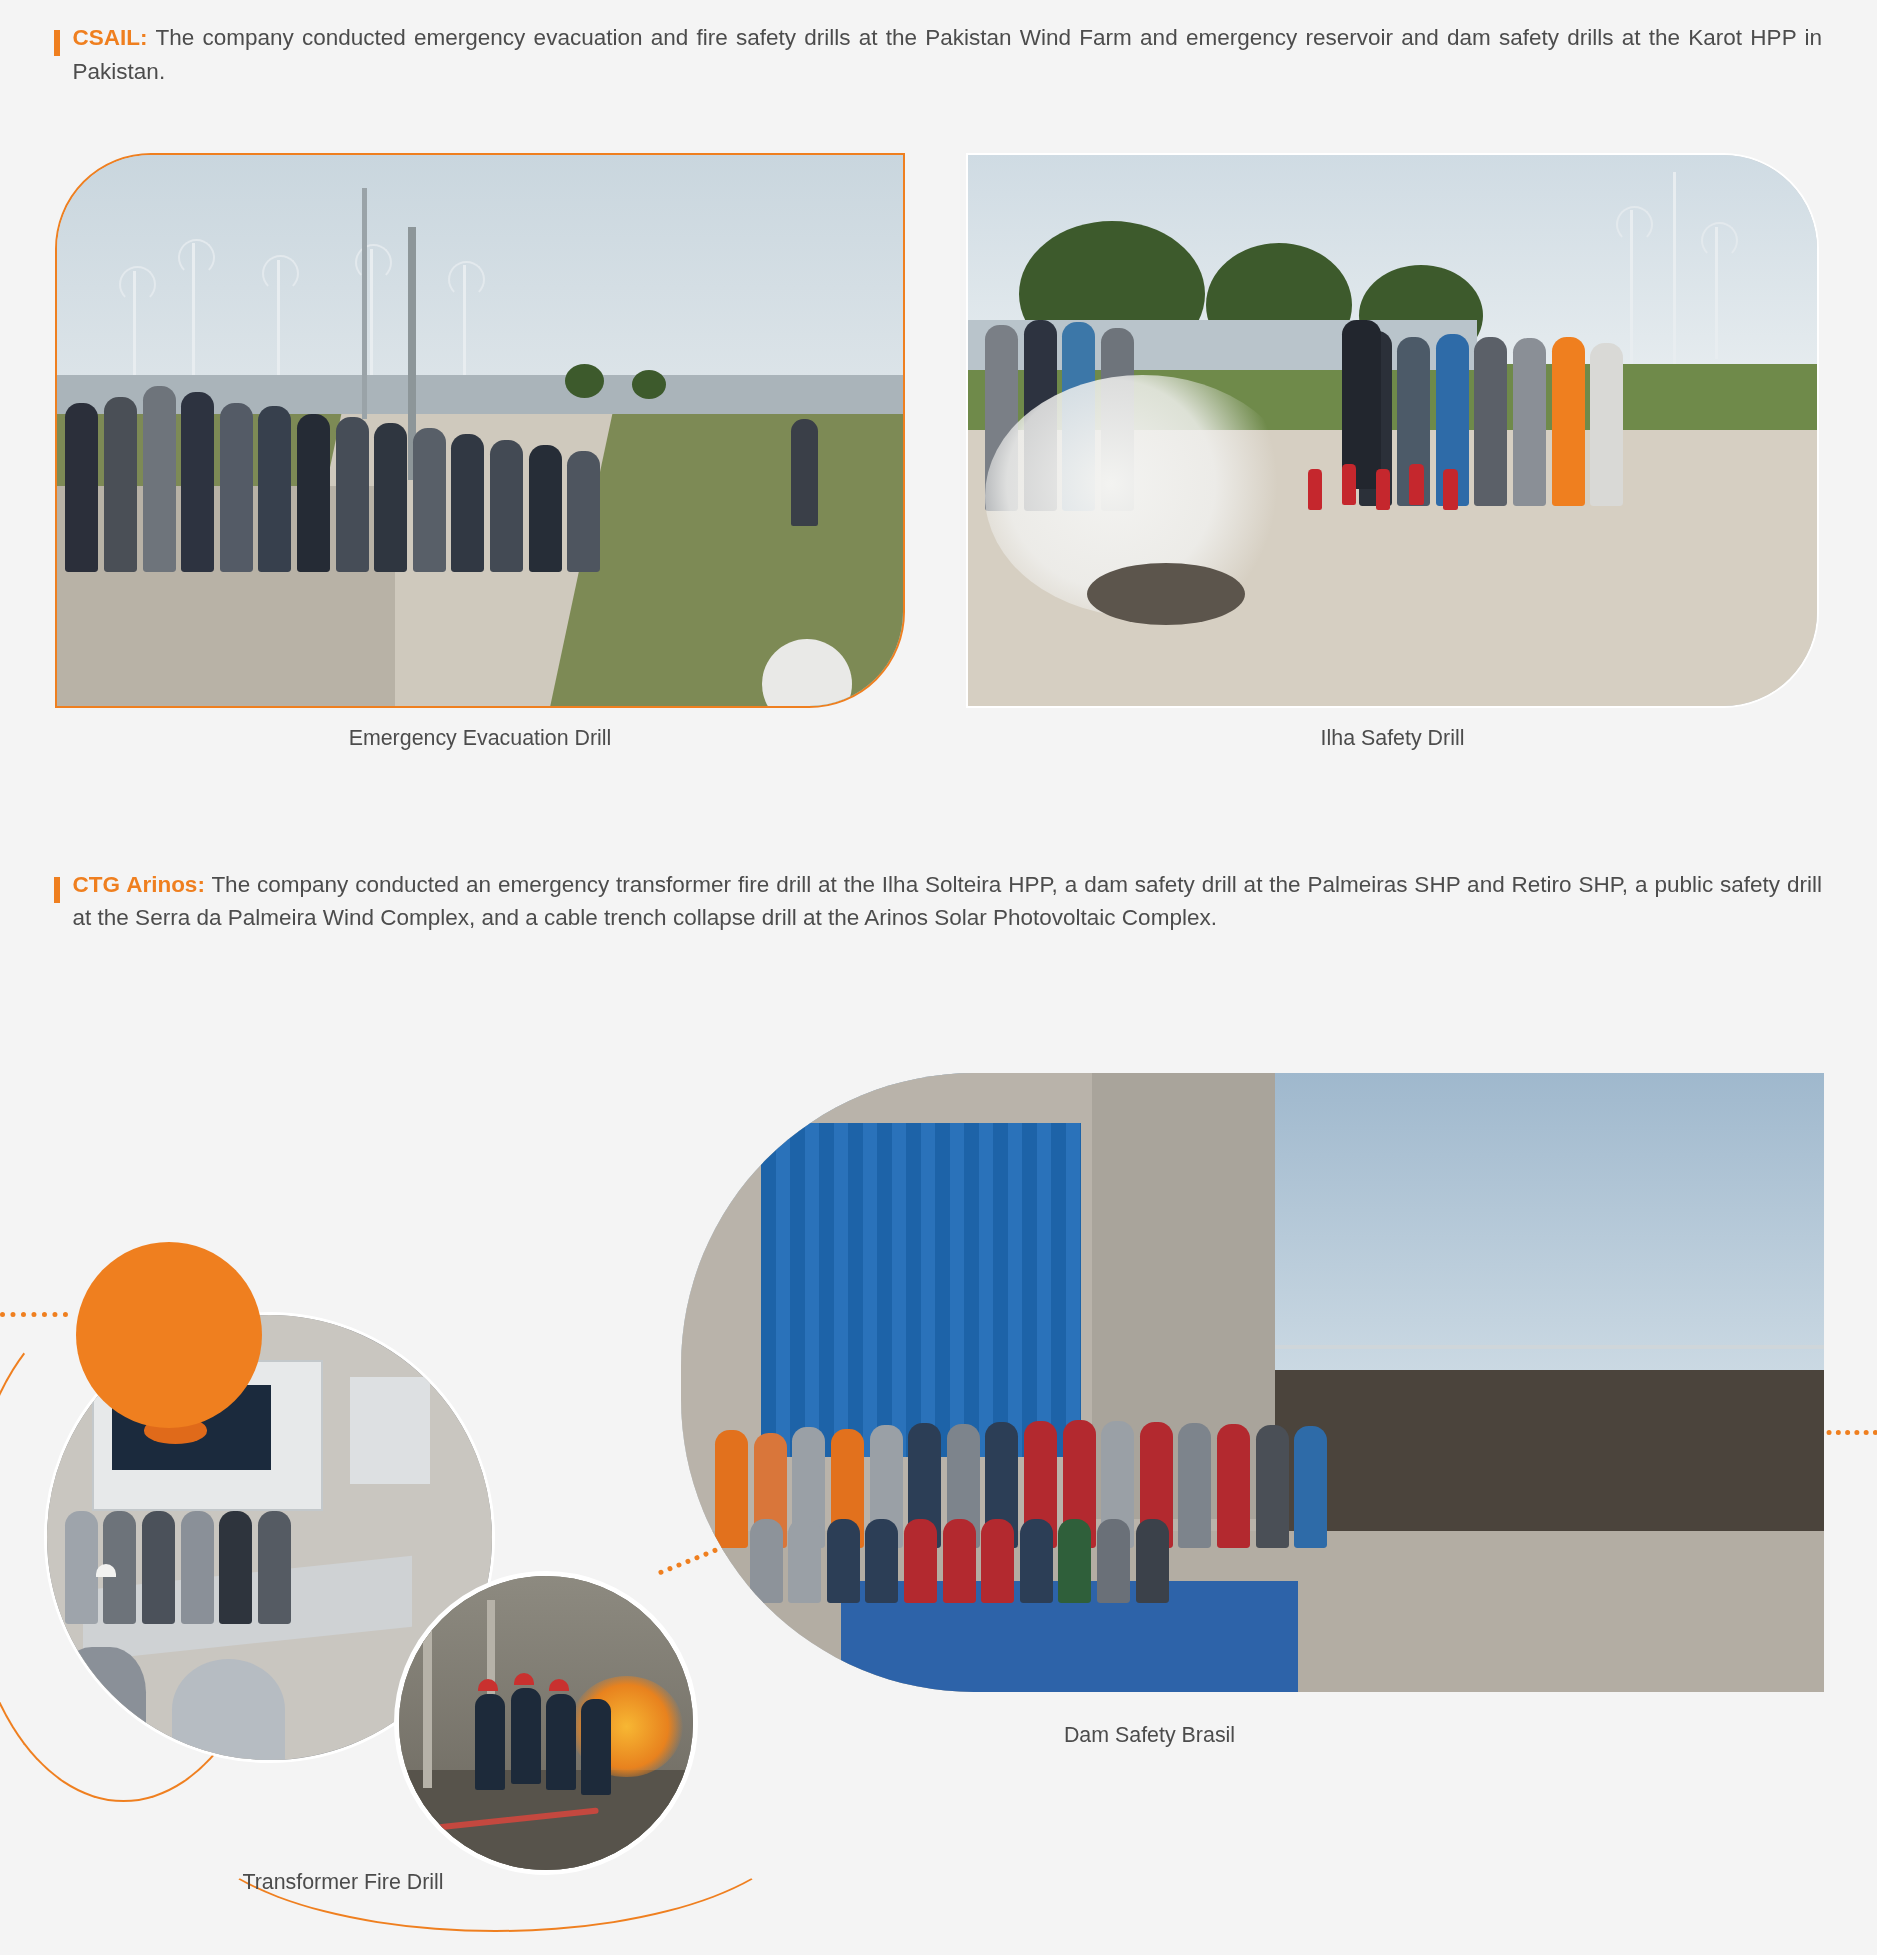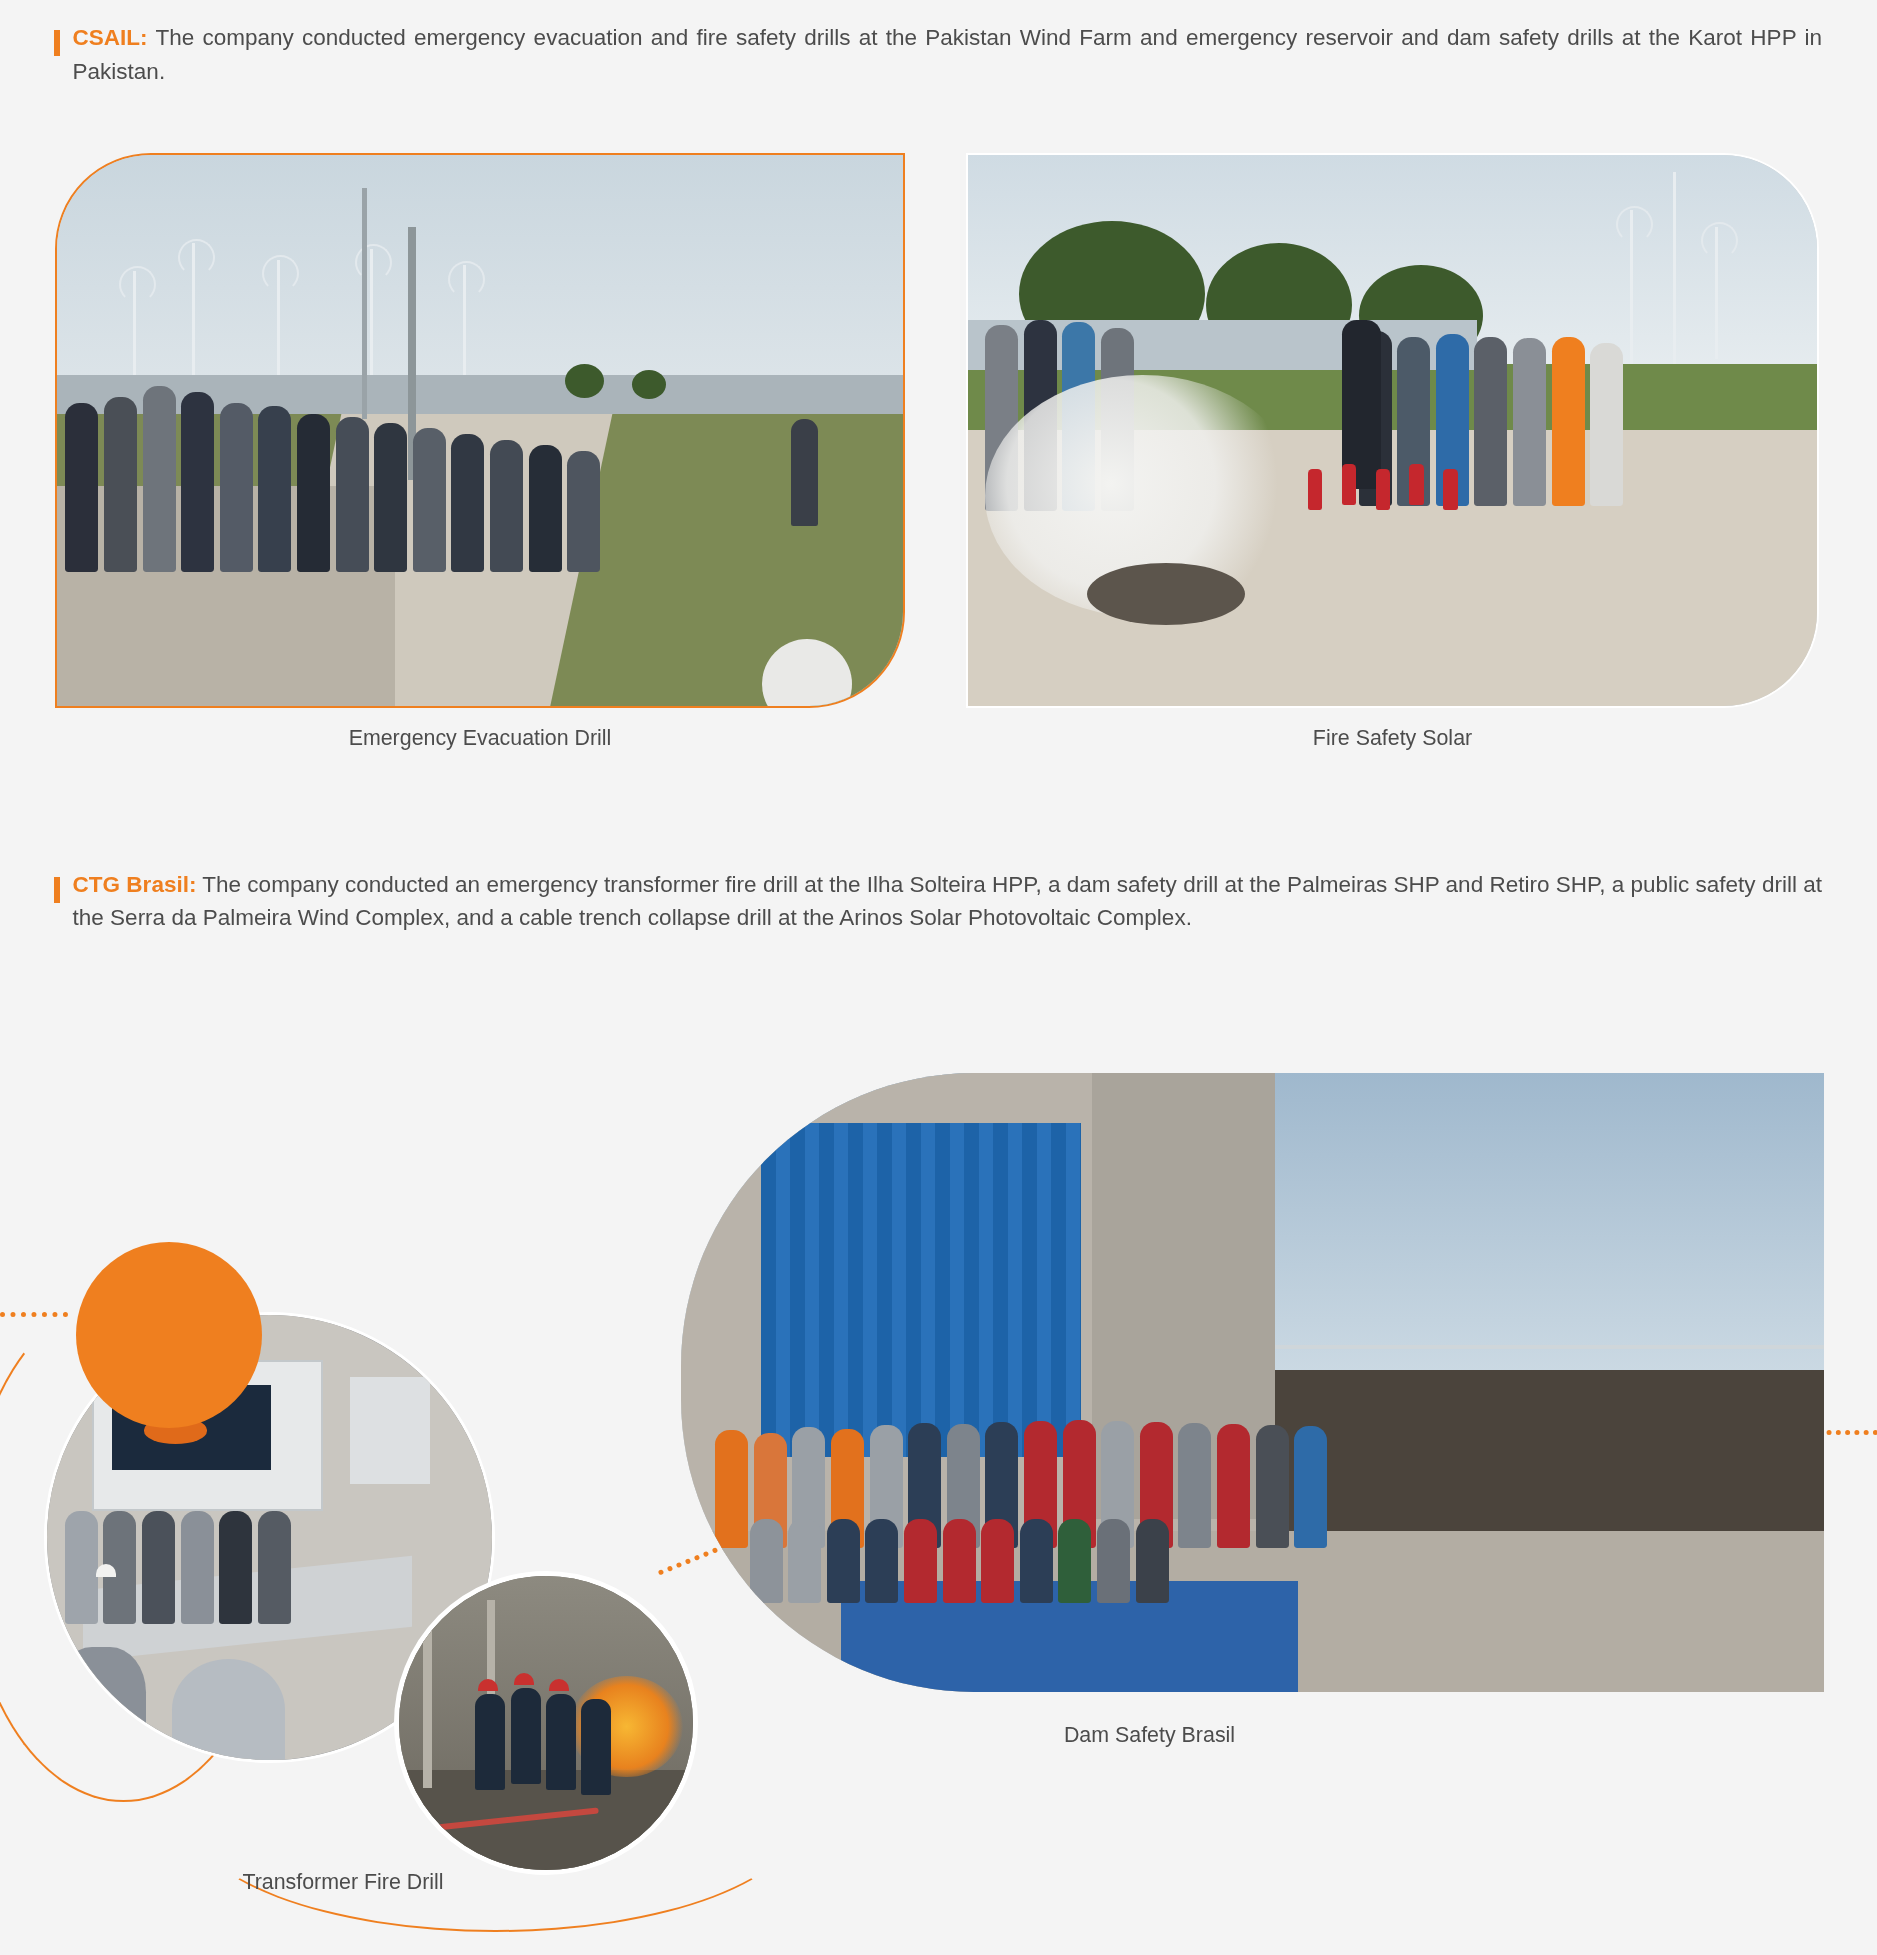--- a/index.html
+++ b/index.html
@@ -299,25 +299,25 @@
 
     <div class="extinguisher" style="left:40%;top:57%;"></div>
     <div class="extinguisher" style="left:44%;top:56%;"></div>
     <div class="extinguisher" style="left:48%;top:57%;"></div>
     <div class="extinguisher" style="left:52%;top:56%;"></div>
     <div class="extinguisher" style="left:56%;top:57%;"></div>
     <div class="smoke" style="left:2%;top:40%;width:315px;height:242px;"></div>
     <div class="rubble" style="left:14%;top:74%;width:158px;height:62px;border-radius:50%;"></div>
   </div>
 </div>
-<div class="caption" id="cap-fire">Fire Safety Solar</div>
+<div class="caption" id="cap-fire">Ilha Safety Drill</div>
 
 <div class="para" id="para-ctg">
   <div class="para-bar"></div>
-  <div class="para-text"><span class="lead">CTG Brasil:</span><span> The company conducted an emergency transformer fire drill at the Ilha Solteira HPP, a dam safety drill at the Palmeiras SHP and Retiro SHP, a public safety drill at the Serra da Palmeira Wind Complex, and a cable trench collapse drill at the Arinos Solar Photovoltaic Complex.</span></div>
+  <div class="para-text"><span class="lead">CTG Arinos:</span><span> The company conducted an emergency transformer fire drill at the Ilha Solteira HPP, a dam safety drill at the Palmeiras SHP and Retiro SHP, a public safety drill at the Serra da Palmeira Wind Complex, and a cable trench collapse drill at the Arinos Solar Photovoltaic Complex.</span></div>
 </div>
 
 <div class="deco" id="arc-left"></div>
 <div class="deco" id="arc-bottom"></div>
 <div class="deco" id="arc-right"></div>
 <div class="deco dotline" id="dots-left"></div>
 <div class="deco dotline" id="dots-right"></div>
 <div class="deco dotline" id="dots-mid"></div>
 <div id="orange-blob"></div>
 

